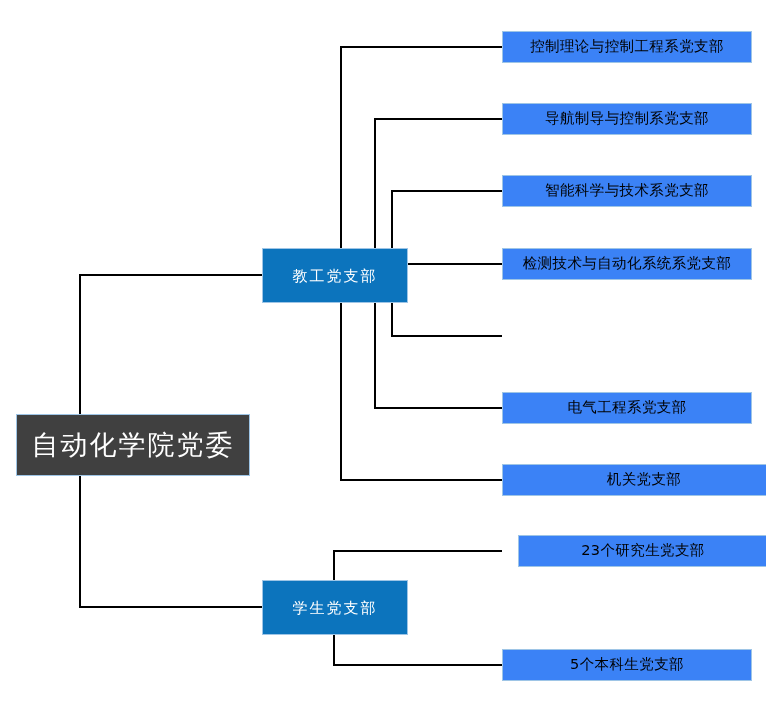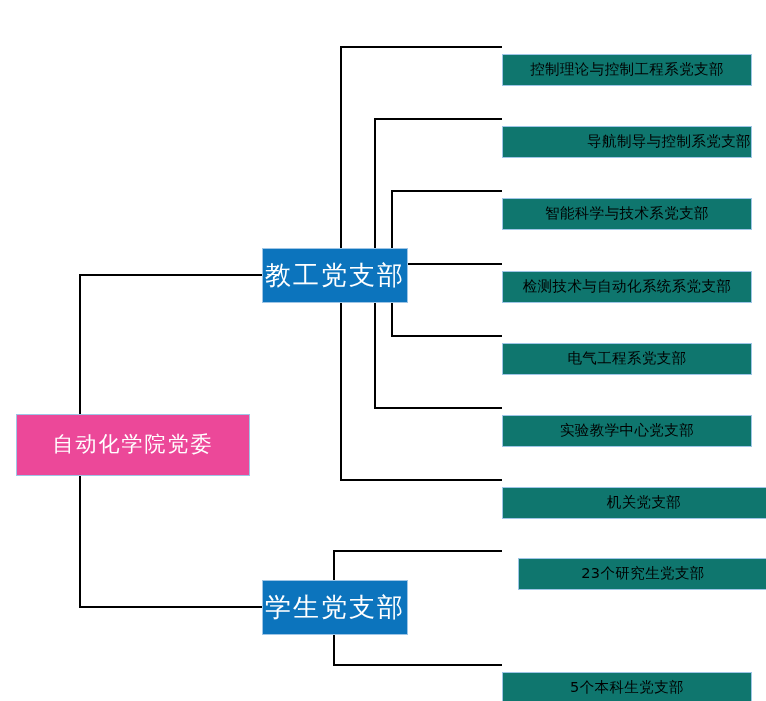--- a/index.html
+++ b/index.html
@@ -32,36 +32,35 @@
     display: flex;
     align-items: center;
     justify-content: center;
     text-align: center;
     color: #ffffff;
     border: 1px solid #9ec5e6;
     line-height: 1.2;
     white-space: nowrap;
   }
   .node-root {
-    background: #ec4899;
-    font-size: 21px;
+    background: #404040;
+    font-size: 27px;
     letter-spacing: 2px;
   }
   .node-branch {
     background: #0c74bd;
-    font-size: 26px;
+    font-size: 15px;
     letter-spacing: 2px;
   }
   .node-leaf {
-    background: #0f766e;
+    background: #3b82f6;
     color: #000000;
     font-size: 14.5px;
     border: 1px solid #9ec5e6;
     letter-spacing: 0.4px;
-    margin-top: 23px;
   }
 </style>
 </head>
 <body>
 
 <div id="chart-root">
 
   <svg id="connectors" viewBox="0 0 766 701" width="766" height="701" xmlns="http://www.w3.org/2000/svg">
     <g fill="none" stroke="#000000" stroke-width="1.6" shape-rendering="crispEdges">
 
@@ -93,38 +92,35 @@
   </div>
 
   <div class="node node-branch" style="left:262px; top:580px; width:146px; height:55px;text-align:right;">
     <span>学生党支部</span>
   </div>
 
   <div class="node node-leaf" style="left:502px; top:31px; width:250px; height:32px;">
     <span>控制理论与控制工程系党支部</span>
   </div>
 
-  <div class="node node-leaf" style="left:502px; top:103px; width:250px; height:32px;justify-content:flex-end;">
+  <div class="node node-leaf" style="left:502px; top:103px; width:250px; height:32px;">
     <span>导航制导与控制系党支部</span>
   </div>
 
   <div class="node node-leaf" style="left:502px; top:248px; width:250px; height:32px;">
     <span>检测技术与自动化系统系党支部</span>
   </div>
 
   <div class="node node-leaf" style="left:502px; top:175px; width:250px; height:32px;">
     <span>智能科学与技术系党支部</span>
   </div>
 
-  <div class="node node-leaf" style="left:502px; top:320px; width:250px; height:32px;">
-    <span>电气工程系党支部</span>
-  </div>
 
   <div class="node node-leaf" style="left:502px; top:392px; width:250px; height:32px;">
-    <span>实验教学中心党支部</span>
+    <span>电气工程系党支部</span>
   </div>
 
   <div class="node node-leaf" style="left:502px; top:464px; width:284px; height:32px;">
     <span>机关党支部</span>
   </div>
 
   <div class="node node-leaf" style="left:518px; top:535px; width:250px; height:32px;">
     <span>23个研究生党支部</span>
   </div>
 

